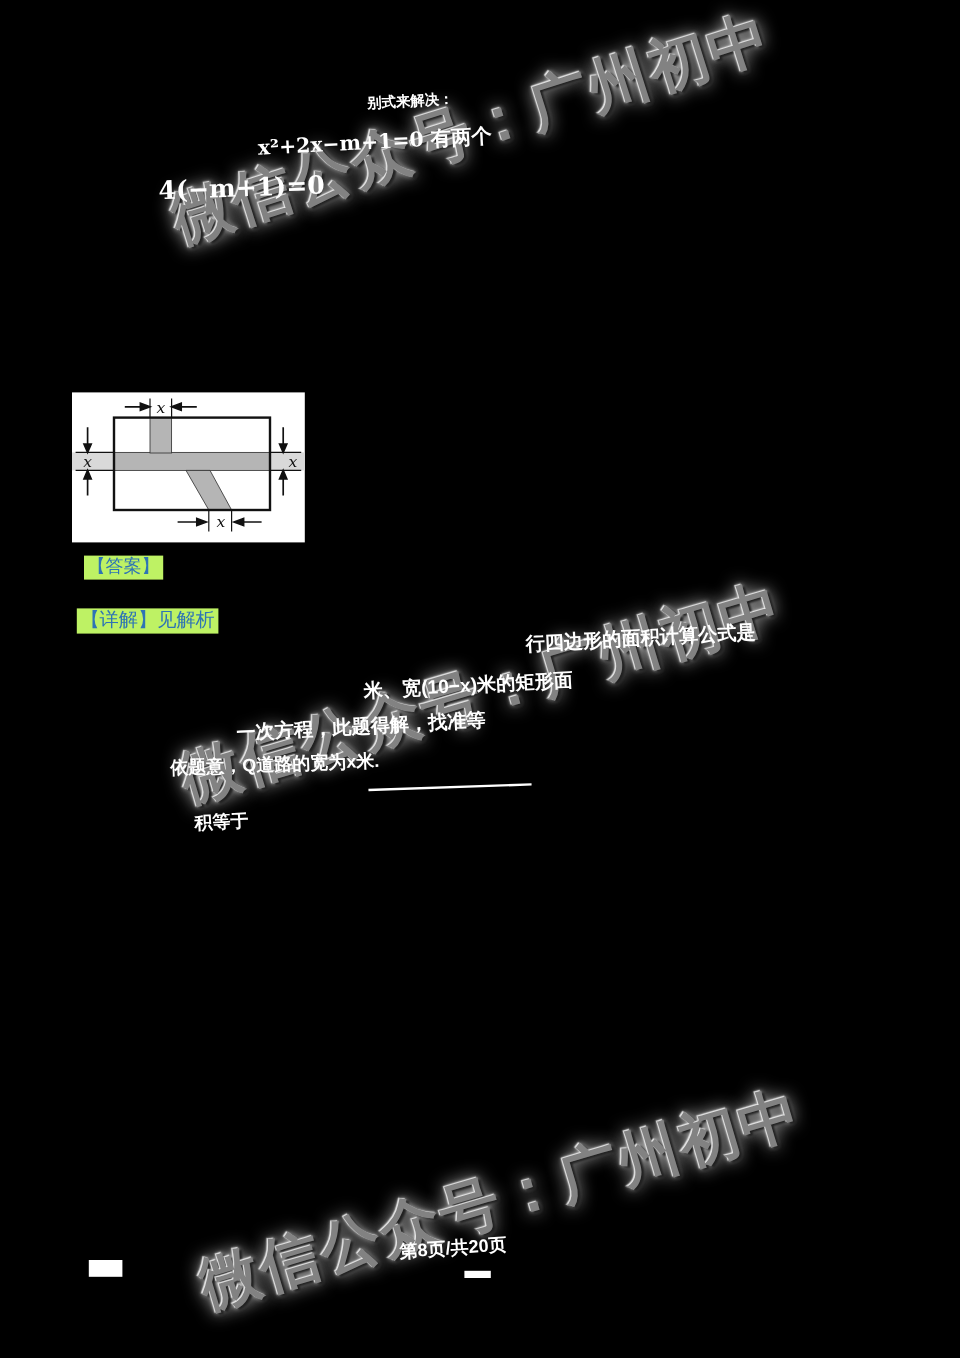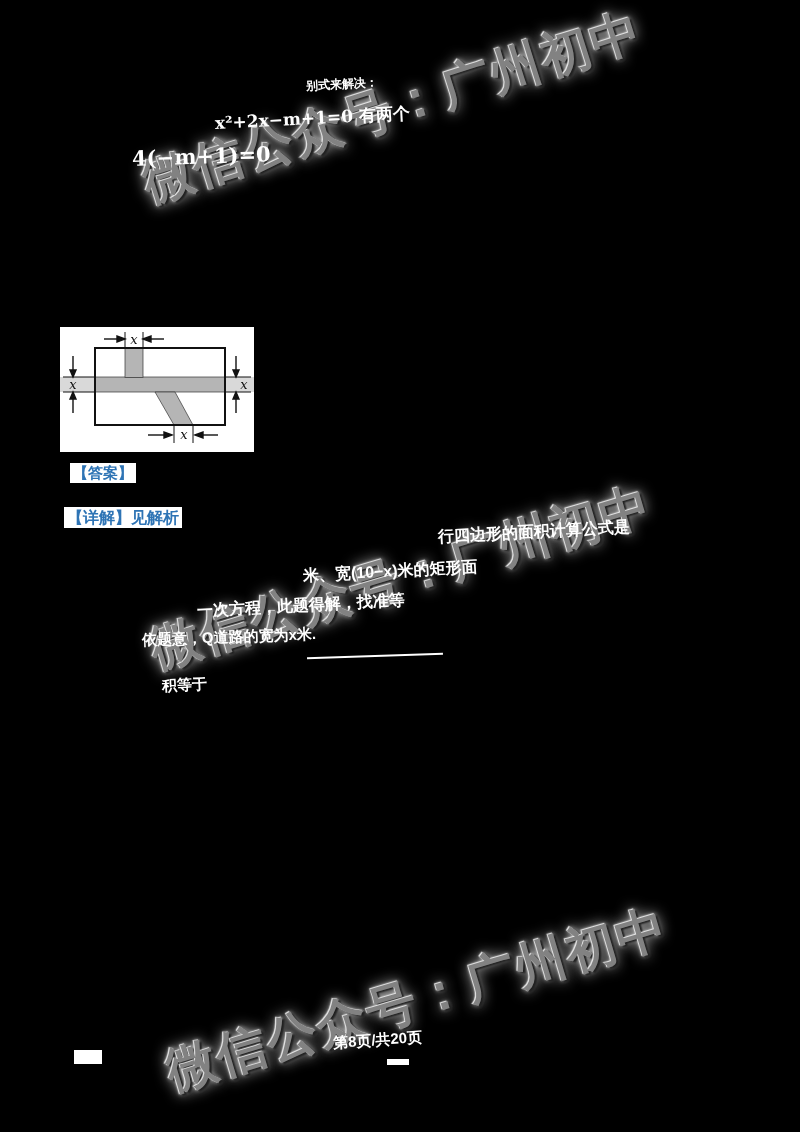--- a/index.html
+++ b/index.html
@@ -53,22 +53,22 @@
     font-size:15px; font-weight:bold; transform:rotate(-4deg);
     white-space:nowrap;
   }
 
   .diagram-panel {
     position:absolute; left:60px; top:327px; width:194px; height:125px;
     background:#fff;
   }
 
   .blue-link {
-    position:absolute; display:inline-block; background:#ffffff;
-    color:#2e74b5; font-weight:bold; white-space:nowrap;
+    position:absolute; display:inline-block; background:#bef264;
+    color:#2e74b5; font-weight:normal; white-space:nowrap;
     padding:1px 3px; line-height:1.2; cursor:pointer;
   }
   .link1 { left:70px; top:463px; font-size:15px; }
   .link2 { left:64px; top:495px; font-size:16px;margin-top:12px; }
 </style>
 </head>
 <body>
 
 <div class="page">
 

